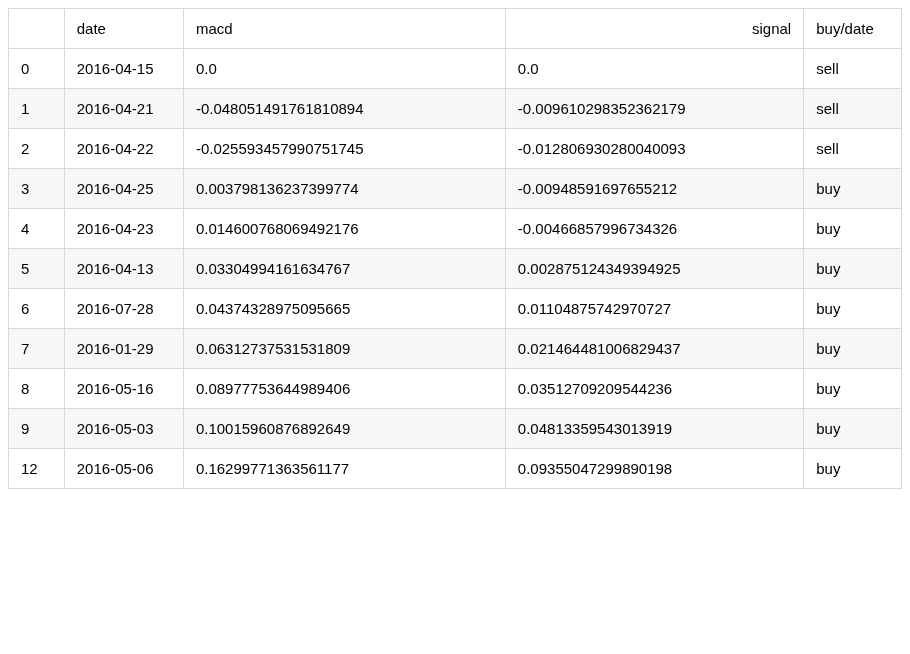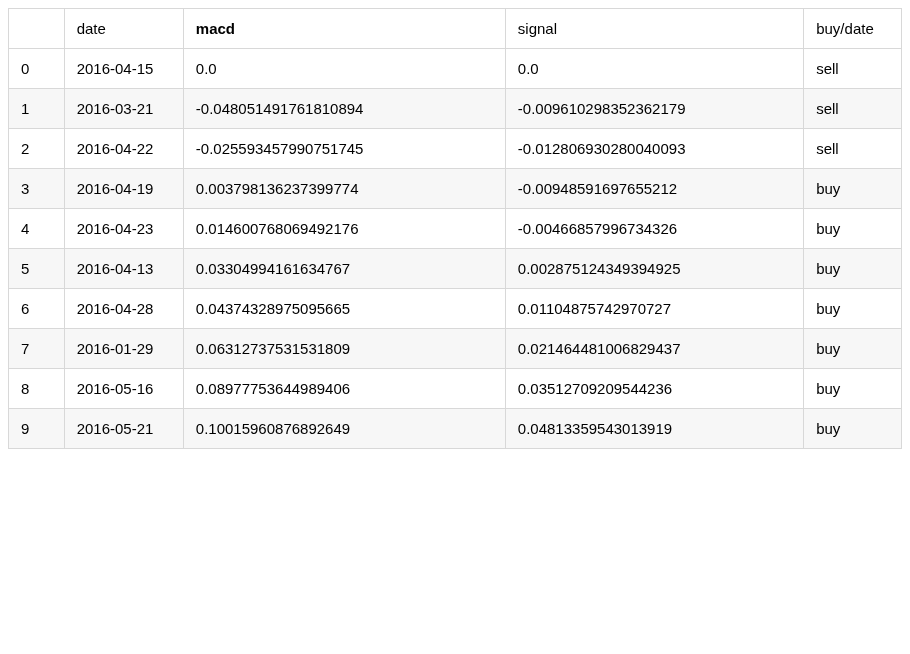--- a/index.html
+++ b/index.html
@@ -36,24 +36,24 @@
       background: #ffffff;
     }
     .col-index {
       width: 56px;
     }
     .col-date {
       width: 120px;
     }
     .col-macd {
       width: 324px;
-      font-weight: bold;
     }
     .col-signal {
       width: 300px;
+      text-align: right;
     }
     .col-buysell {
       width: 98px;
     }
   </style>
 </head>
 <body>
 
 <table>
   <thead>
@@ -68,75 +68,82 @@
   <tbody>
     <tr>
       <td>0</td>
       <td>2016-04-15</td>
       <td>0.0</td>
       <td>0.0</td>
       <td>sell</td>
     </tr>
     <tr>
       <td>1</td>
-      <td>2016-03-21</td>
+      <td>2016-04-21</td>
       <td>-0.048051491761810894</td>
       <td>-0.009610298352362179</td>
       <td>sell</td>
     </tr>
     <tr>
       <td>2</td>
       <td>2016-04-22</td>
       <td>-0.025593457990751745</td>
       <td>-0.012806930280040093</td>
       <td>sell</td>
     </tr>
     <tr>
       <td>3</td>
-      <td>2016-04-19</td>
+      <td>2016-04-25</td>
       <td>0.003798136237399774</td>
       <td>-0.00948591697655212</td>
       <td>buy</td>
     </tr>
     <tr>
       <td>4</td>
       <td>2016-04-23</td>
       <td>0.014600768069492176</td>
       <td>-0.00466857996734326</td>
       <td>buy</td>
     </tr>
     <tr>
       <td>5</td>
       <td>2016-04-13</td>
       <td>0.03304994161634767</td>
       <td>0.002875124349394925</td>
       <td>buy</td>
     </tr>
     <tr>
       <td>6</td>
-      <td>2016-04-28</td>
+      <td>2016-07-28</td>
       <td>0.04374328975095665</td>
       <td>0.01104875742970727</td>
       <td>buy</td>
     </tr>
     <tr>
       <td>7</td>
       <td>2016-01-29</td>
       <td>0.06312737531531809</td>
       <td>0.021464481006829437</td>
       <td>buy</td>
     </tr>
     <tr>
       <td>8</td>
       <td>2016-05-16</td>
       <td>0.08977753644989406</td>
       <td>0.03512709209544236</td>
       <td>buy</td>
     </tr>
     <tr>
       <td>9</td>
-      <td>2016-05-21</td>
+      <td>2016-05-03</td>
       <td>0.10015960876892649</td>
       <td>0.04813359543013919</td>
+      <td>buy</td>
+    </tr>
+    <tr>
+      <td>12</td>
+      <td>2016-05-06</td>
+      <td>0.16299771363561177</td>
+      <td>0.09355047299890198</td>
       <td>buy</td>
     </tr>
   </tbody>
 </table>
 
 </body></html>

